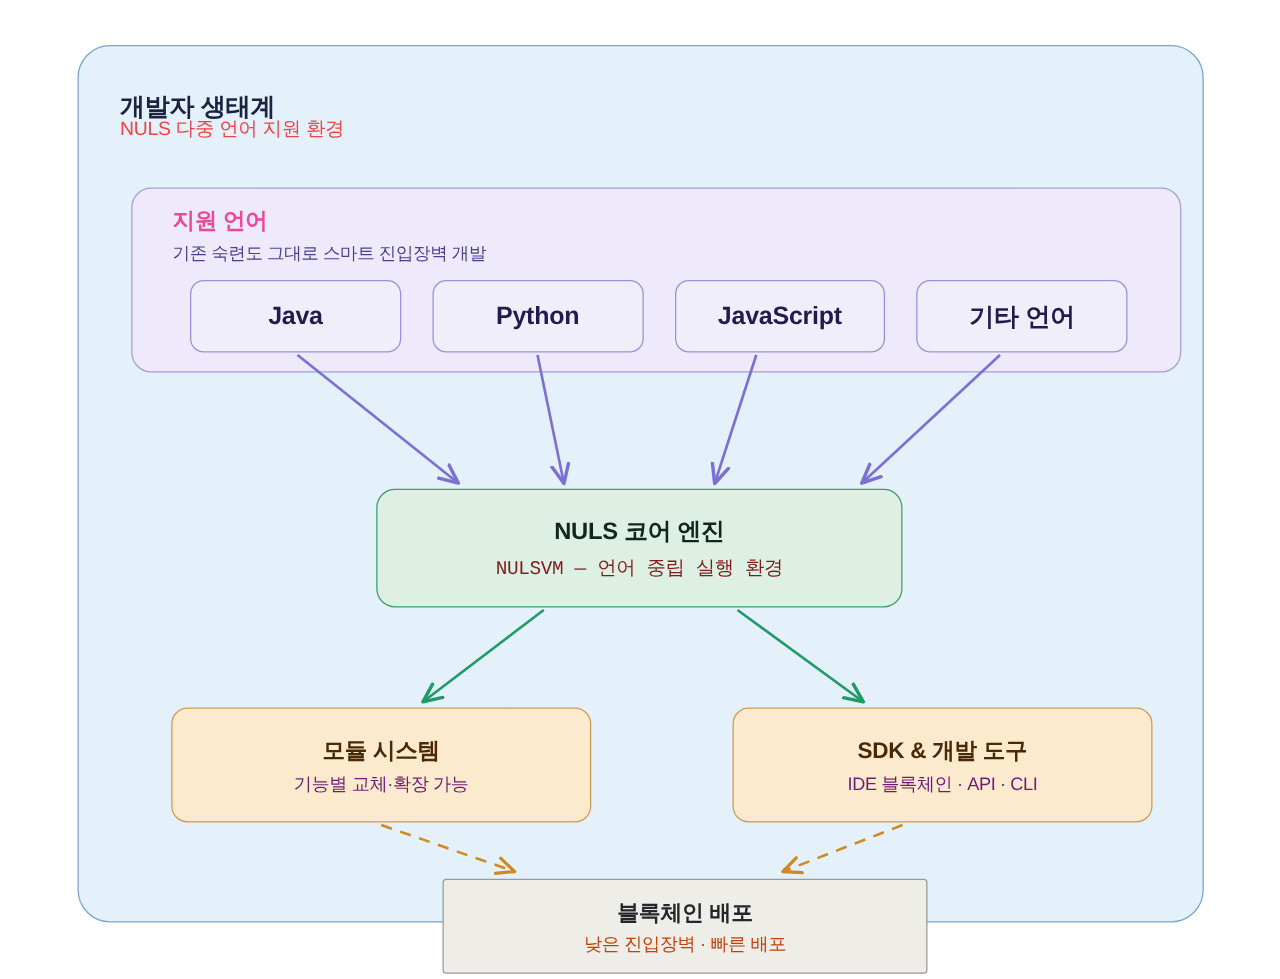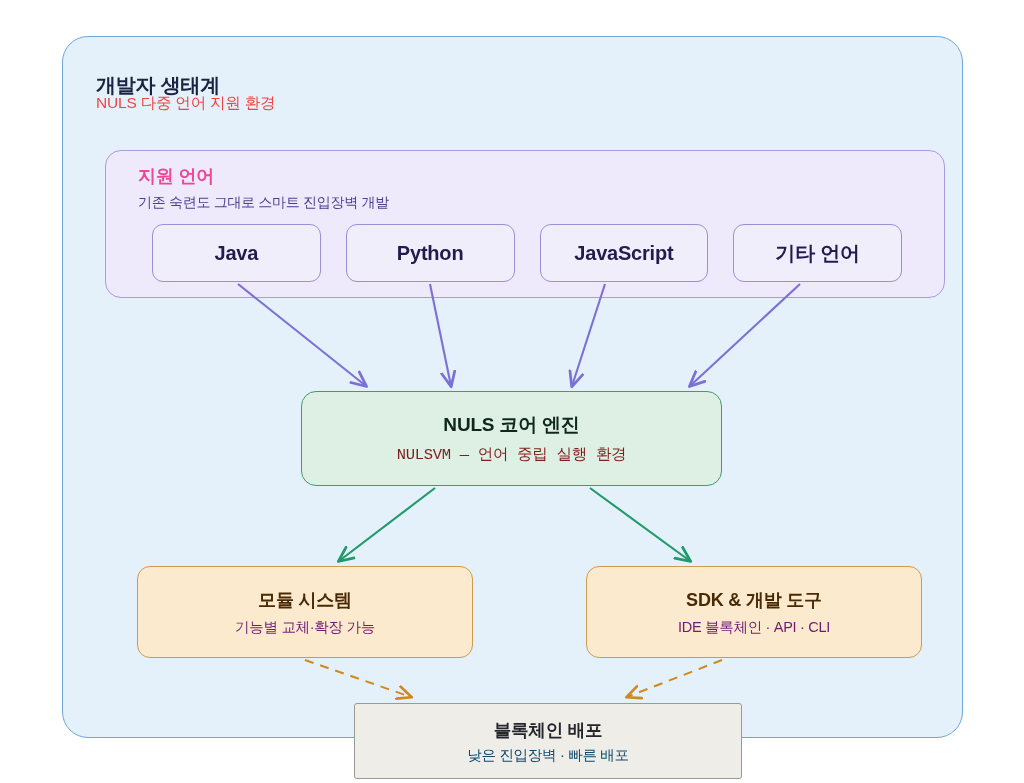--- a/index.html
+++ b/index.html
@@ -189,21 +189,21 @@
     margin-left: 34px;
   }
   .deploy-title {
     font-size: 17.5px;
     font-weight: bold;
     color: #23262b;
     letter-spacing: -0.2px;
   }
   .deploy-sub {
     font-size: 14.5px;
-    color: #0c4a6e;
+    color: #c2410c;
     letter-spacing: -0.3px;
   }
 </style>
 </head>
 <body>
 
 <div id="stage">
 
   <div class="outer-panel"></div>
   <div class="outer-title">개발자 생태계</div>

